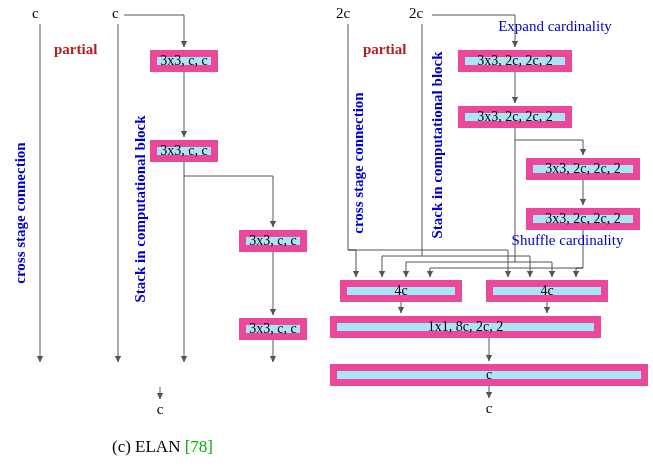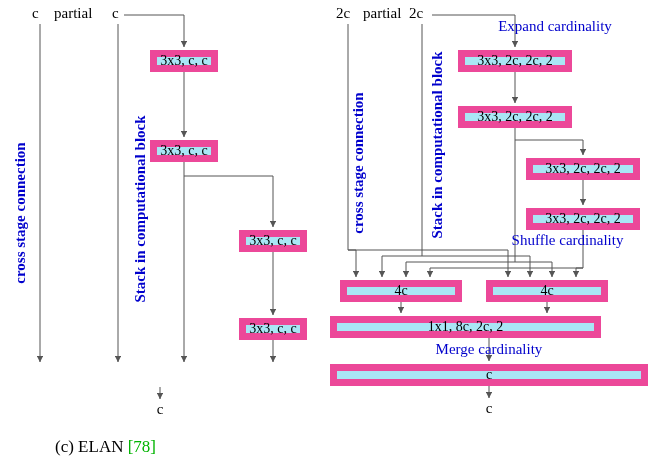--- a/index.html
+++ b/index.html
@@ -6,27 +6,27 @@
   .canvas{
     position:relative;width:653px;height:469px;background:#ffffff;
     font-family:"Liberation Serif",serif;overflow:hidden;color:#000;
   }
   .box{
     position:absolute;background:#a9e6f5;border:7px solid #ec4899;
     display:flex;align-items:center;justify-content:center;
     font-size:14px;line-height:1;box-sizing:border-box;white-space:nowrap;
   }
   .lbl{position:absolute;font-size:15px;line-height:1.2;white-space:nowrap;}
-  .blue{color:#000000;font-weight:normal;}
+  .blue{color:#b91c1c;font-weight:bold;margin-top:36px;}
   .hlab{position:absolute;font-size:15px;font-weight:normal;color:#0000cc;text-align:center;white-space:nowrap;}
   .vlab{
     position:absolute;height:20px;line-height:20px;text-align:center;
     transform:rotate(-90deg);font-size:15px;font-weight:bold;color:#0000cc;white-space:nowrap;
   }
-  .cap{position:absolute;font-size:17px;text-align:left;white-space:nowrap;}
+  .cap{position:absolute;font-size:17px;text-align:center;white-space:nowrap;}
   .cite{color:#00b400;}
   .out{position:absolute;font-size:15px;text-align:center;width:20px;}
   svg.wires{position:absolute;left:0;top:0;pointer-events:none;}
   svg.wires polyline{fill:none;stroke:#555;stroke-width:1;}
 </style>
 </head>
 <body>
 
 <div class="canvas">
 
@@ -102,20 +102,19 @@
   <div class="box" style="left:526px;top:158px;width:114px;height:22px;">3x3, 2c, 2c, 2</div>
   <div class="box" style="left:526px;top:208px;width:114px;height:22px;">3x3, 2c, 2c, 2</div>
 
   <div class="hlab" style="left:470px;top:232px;width:195px;">Shuffle cardinality</div>
 
   <div class="box" style="left:340px;top:280px;width:122px;height:22px;">4c</div>
   <div class="box" style="left:486px;top:280px;width:122px;height:22px;">4c</div>
 
   <div class="box" style="left:330px;top:316px;width:271px;height:22px;">1x1, 8c, 2c, 2</div>
 
-  <div class="hlab" style="left:389px;top:341px;width:200px;">Merge cardinality</div>
 
   <div class="box" style="left:330px;top:364px;width:318px;height:22px;">c</div>
 
   <span class="out" style="left:479px;top:400px;">c</span>
 
 
 </div>
 
 </body></html>

